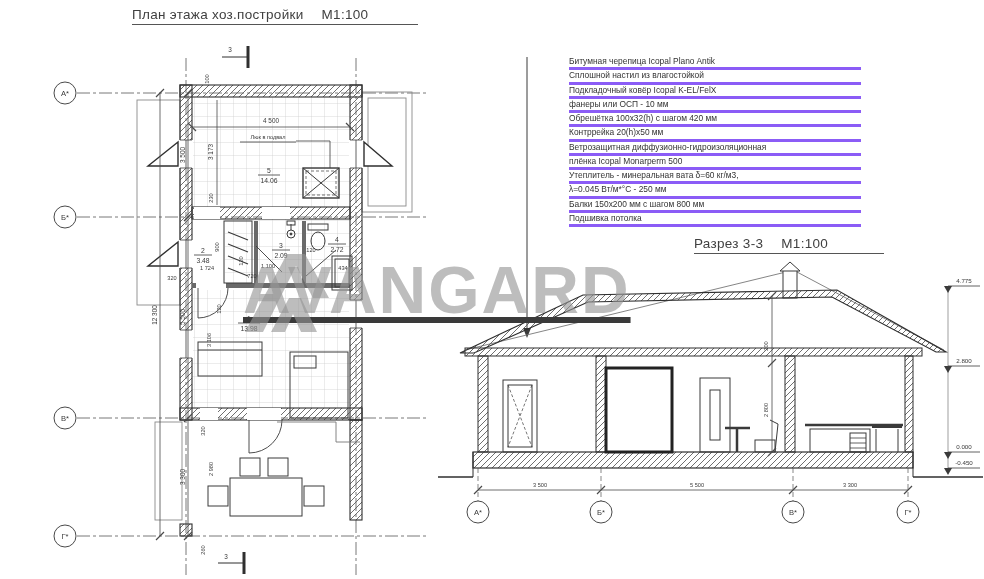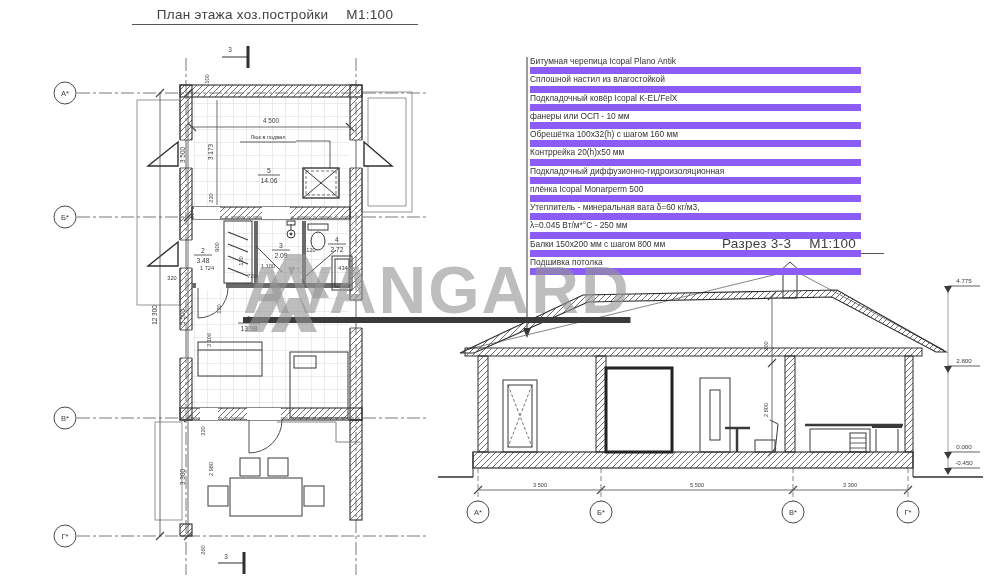--- a/index.html
+++ b/index.html
@@ -1,26 +1,26 @@
 <!DOCTYPE html>
 <html><head>
 <meta charset="utf-8">
 <style>
   html,body{margin:0;padding:0;background:#fff;}
   #stage{position:relative;width:984px;height:579px;background:#fff;overflow:hidden;
          font-family:"Liberation Sans",sans-serif;color:#3a3a3a;}
   #stage svg{position:absolute;left:0;top:0;}
-  .title{position:absolute;text-align:center;font-size:13.5px;letter-spacing:.3px;
+  .title{position:absolute;text-align:left;font-size:13.5px;letter-spacing:.3px;
          color:#404040;border-bottom:1.4px solid #555;padding-bottom:2px;white-space:nowrap;}
   .title .sc{margin-left:18px;}
   #plan-title{left:132px;top:7px;width:286px;}
   #section-title{left:694px;top:236px;width:190px;}
   #spec{position:absolute;left:530px;top:56px;width:331px;}
   .spec-row{height:11.27px;line-height:11px;font-size:8.4px;white-space:nowrap;
-            border-bottom:7px solid #8b5cf6;color:#333;}
+            border-bottom:3px solid #8b5cf6;color:#333;margin-left:39px;}
   #watermark{position:absolute;left:243px;top:250px;width:520px;height:90px;z-index:5;
              display:flex;pointer-events:none;text-decoration:underline;}
   #watermark .wm-text{font-size:66px;font-weight:bold;letter-spacing:2px;
              color:rgba(148,148,148,0.62);line-height:80px;}
   #watermark .wm-logo{margin-right:6px;}
   text{fill:#3a3a3a;}
   .dim{font-size:6.4px;}
   .ax{font-size:7.6px;}
   .room-num{font-size:6.8px;}
   .room-area{font-size:6.8px;}
@@ -389,23 +389,23 @@
 </div>
 <div class="title" id="section-title">
   <span>Разрез 3-3</span><span class="sc">М1:100</span>
 </div>
 
 <div id="spec">
   <div class="spec-row">Битумная черепица  Icopal Plano Antik</div>
   <div class="spec-row">Сплошной настил из влагостойкой</div>
   <div class="spec-row">Подкладочный ковёр Icopal K-EL/FelX</div>
   <div class="spec-row">фанеры или ОСП - 10 мм</div>
-  <div class="spec-row">Обрешётка 100х32(h) с шагом 160 мм</div>
+  <div class="spec-row">Обрешётка 100х32(h) с шагом 420 мм</div>
   <div class="spec-row">Контррейка 20(h)х50 мм</div>
-  <div class="spec-row">Подкладочный диффузионно-гидроизоляционная</div>
+  <div class="spec-row">Ветрозащитная диффузионно-гидроизоляционная</div>
   <div class="spec-row">плёнка Icopal Monarperm 500</div>
   <div class="spec-row">Утеплитель - минеральная вата δ=60 кг/м3,</div>
   <div class="spec-row">λ=0.045 Вт/м*°С - 250 мм</div>
   <div class="spec-row">Балки 150х200 мм с шагом 800 мм</div>
   <div class="spec-row">Подшивка потолка</div>
 </div>
 
 <div id="watermark">
   <svg class="wm-logo" width="92" height="82" viewBox="0 0 92 82">
     <polygon points="2,82 44,4 62,4 86,48 70,48 53,16 20,82" fill="rgba(148,148,148,0.62)"></polygon>

